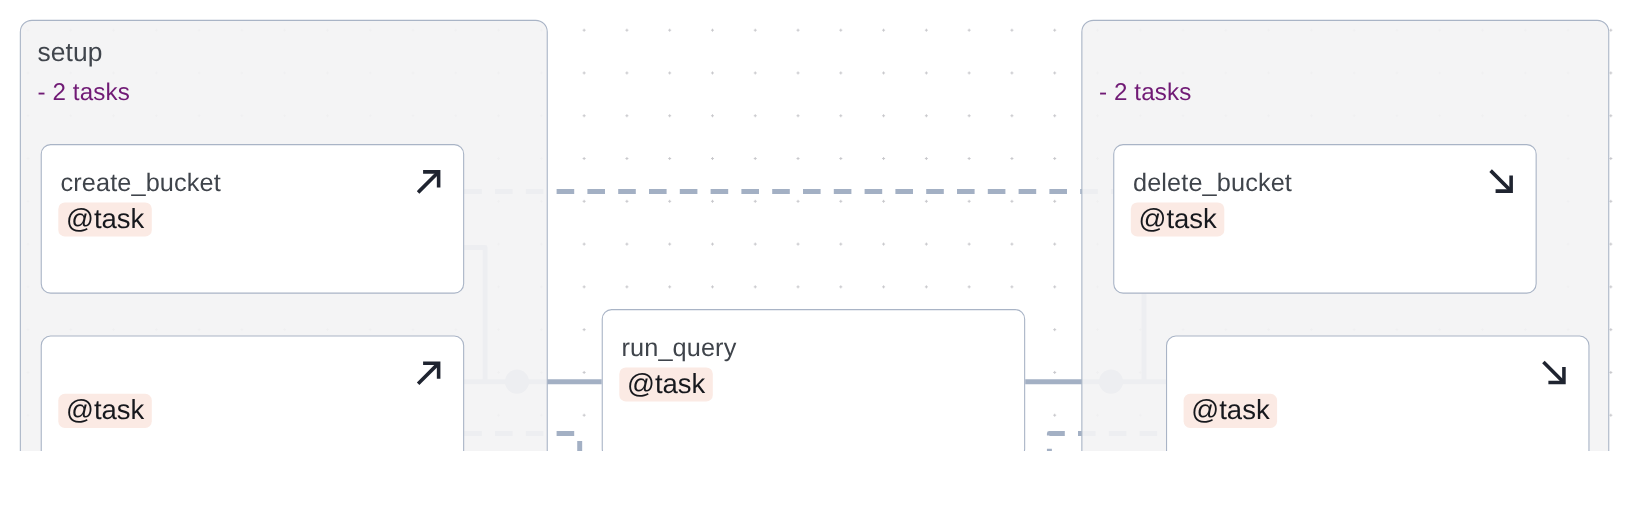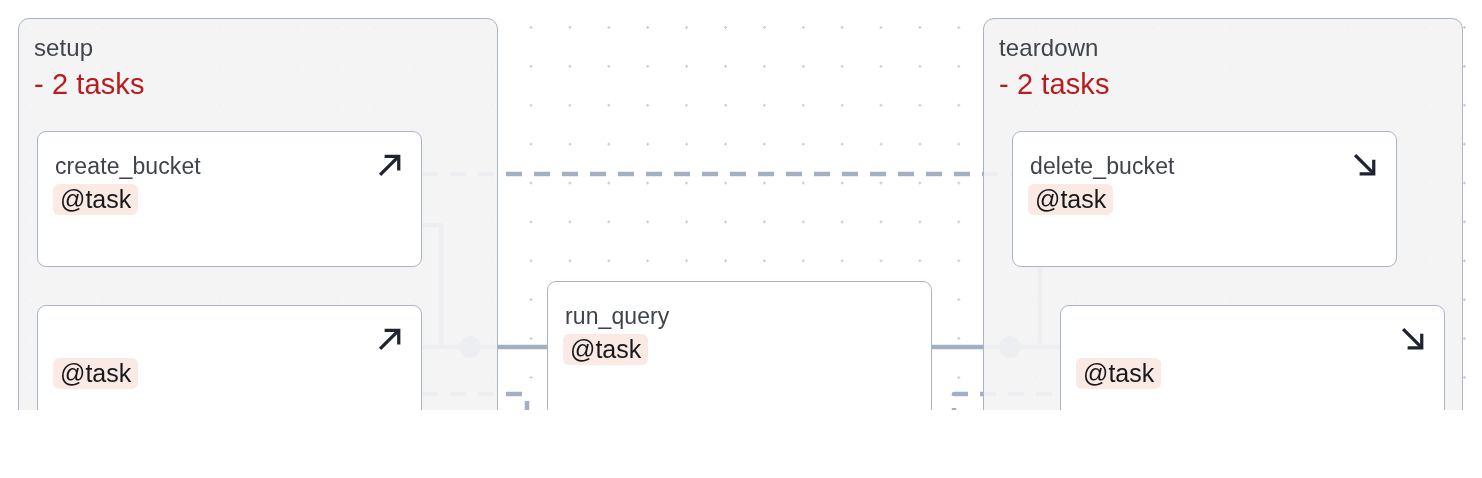--- a/index.html
+++ b/index.html
@@ -36,23 +36,23 @@
     font-size: 24px;
     line-height: 30px;
     color: #40454c;
     white-space: nowrap;
     letter-spacing: 0.1px;
   }
   .group-subtitle {
     position: absolute;
     left: 15px;
     top: 51px;
-    font-size: 29px;
+    font-size: 22px;
     line-height: 28px;
-    color: #b91c1c;
+    color: #701a75;
     white-space: nowrap;
     letter-spacing: 0.1px;
   }
 
   
   .task-node {
     position: absolute;
     box-sizing: border-box;
     background: #ffffff;
     border: 1.6px solid #a9b4c6;
@@ -140,21 +140,20 @@
     <circle class="edge-dot" cx="470" cy="347" r="11"></circle>
     <circle class="edge-dot" cx="1010" cy="347" r="11"></circle>
   </svg>
 
   <div class="task-group" style="left:18px; top:18px; width:480px; height:442px;">
     <div class="group-title">setup</div>
     <div class="group-subtitle">- 2 tasks</div>
   </div>
 
   <div class="task-group" style="left:983px; top:18px; width:480px; height:442px;">
-    <div class="group-title">teardown</div>
     <div class="group-subtitle">- 2 tasks</div>
   </div>
 
   <div class="task-node" style="left:37px; top:131px; width:385px; height:136px;">
     <div class="task-label">create_bucket</div>
     <div class="task-badge">@task</div>
     <span class="node-arrow">
       <svg width="30" height="30" viewBox="0 0 24 24" fill="none" stroke="#1f2430" stroke-width="2.6" stroke-linecap="square" stroke-linejoin="miter">
         <line x1="5" y1="19" x2="18" y2="6"></line>
         <polyline points="9,5 19,5 19,15"></polyline>

